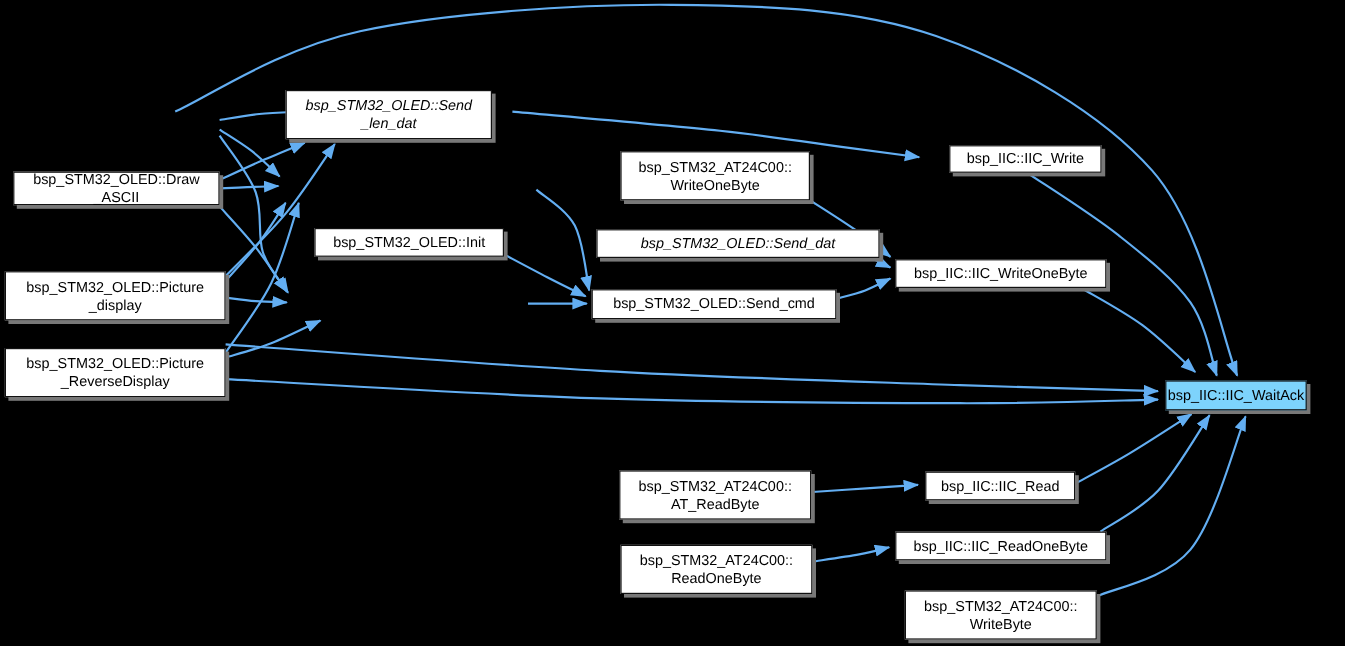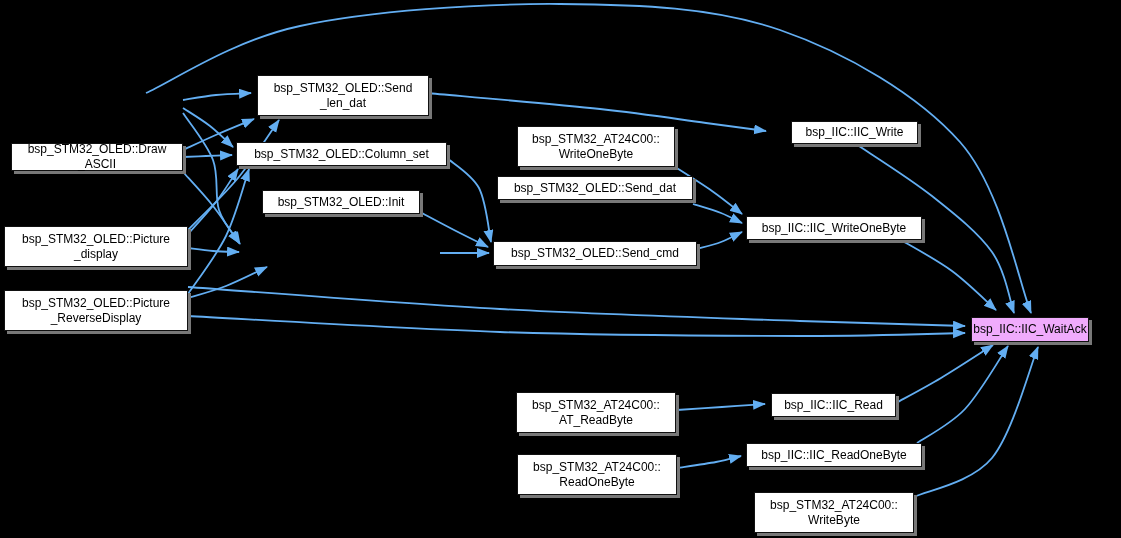--- a/index.html
+++ b/index.html
@@ -69,31 +69,30 @@
       <path class="edge" d="M914,497 C927,490.5 971.3333333333334,483 992,458 C1012.6666666666666,433 1030.3333333333333,365.5 1038,347" stroke="#63aef2" marker-end="url(#arrowhead)"></path>
       <path class="edge" d="M677,410 C684.5,409.5 707.3333333333334,408 722,407 C736.6666666666666,406 757.8333333333334,404.5 765,404" stroke="#63aef2" marker-end="url(#arrowhead)"></path>
       <path class="edge" d="M677,468 C683.5,467 705.3333333333334,464 716,462 C726.6666666666666,460 736.8333333333334,457 741,456" stroke="#63aef2" marker-end="url(#arrowhead)"></path>
     </svg>
     <div class="node" style="left: 11px; top: 143px; width: 172px; height: 28px;">bsp_STM32_OLED::Draw
 _ASCII</div>
     <div class="node" style="left: 4px; top: 226px; width: 184px; height: 41px;">bsp_STM32_OLED::Picture
 _display</div>
     <div class="node" style="left: 4px; top: 290px; width: 184px; height: 41px;">bsp_STM32_OLED::Picture
 _ReverseDisplay</div>
-    <div class="node" style="left: 257px; top: 75px; width: 172px; height: 41px;">bsp_STM32_OLED::Send
+    <div class="node" style="left: 238px; top: 75px; width: 172px; height: 41px; font-style: italic;">bsp_STM32_OLED::Send
 _len_dat</div>
-    <div class="node" style="left: 236px; top: 142px; width: 211px; height: 24px;">bsp_STM32_OLED::Column_set</div>
     <div class="node" style="left: 262px; top: 190px; width: 158px; height: 24px;">bsp_STM32_OLED::Init</div>
     <div class="node" style="left: 517px; top: 126px; width: 158px; height: 41px;">bsp_STM32_AT24C00::
 WriteOneByte</div>
-    <div class="node" style="left: 497px; top: 176px; width: 196px; height: 24px;">bsp_STM32_OLED::Send_dat</div>
+    <div class="node" style="left: 497px; top: 191px; width: 236px; height: 24px; font-style: italic;">bsp_STM32_OLED::Send_dat</div>
     <div class="node" style="left: 493px; top: 241px; width: 204px; height: 25px;">bsp_STM32_OLED::Send_cmd</div>
     <div class="node" style="left: 791px; top: 121px; width: 127px; height: 23px;">bsp_IIC::IIC_Write</div>
     <div class="node" style="left: 746px; top: 216px; width: 176px; height: 24px;">bsp_IIC::IIC_WriteOneByte</div>
-    <div class="node highlight" style="left: 971px; top: 317px; width: 118px; height: 25px; background: #f0abfc;">bsp_IIC::IIC_WaitAck</div>
+    <div class="node highlight" style="left: 971px; top: 317px; width: 118px; height: 25px; background: #7dd3fc;">bsp_IIC::IIC_WaitAck</div>
     <div class="node" style="left: 516px; top: 392px; width: 160px; height: 41px;">bsp_STM32_AT24C00::
 AT_ReadByte</div>
     <div class="node" style="left: 517px; top: 454px; width: 160px; height: 41px;">bsp_STM32_AT24C00::
 ReadOneByte</div>
     <div class="node" style="left: 746px; top: 443px; width: 176px; height: 24px;">bsp_IIC::IIC_ReadOneByte</div>
     <div class="node" style="left: 771px; top: 393px; width: 125px; height: 24px;">bsp_IIC::IIC_Read</div>
     <div class="node" style="left: 754px; top: 492px; width: 160px; height: 41px;">bsp_STM32_AT24C00::
 WriteByte</div>
   </div>
 

